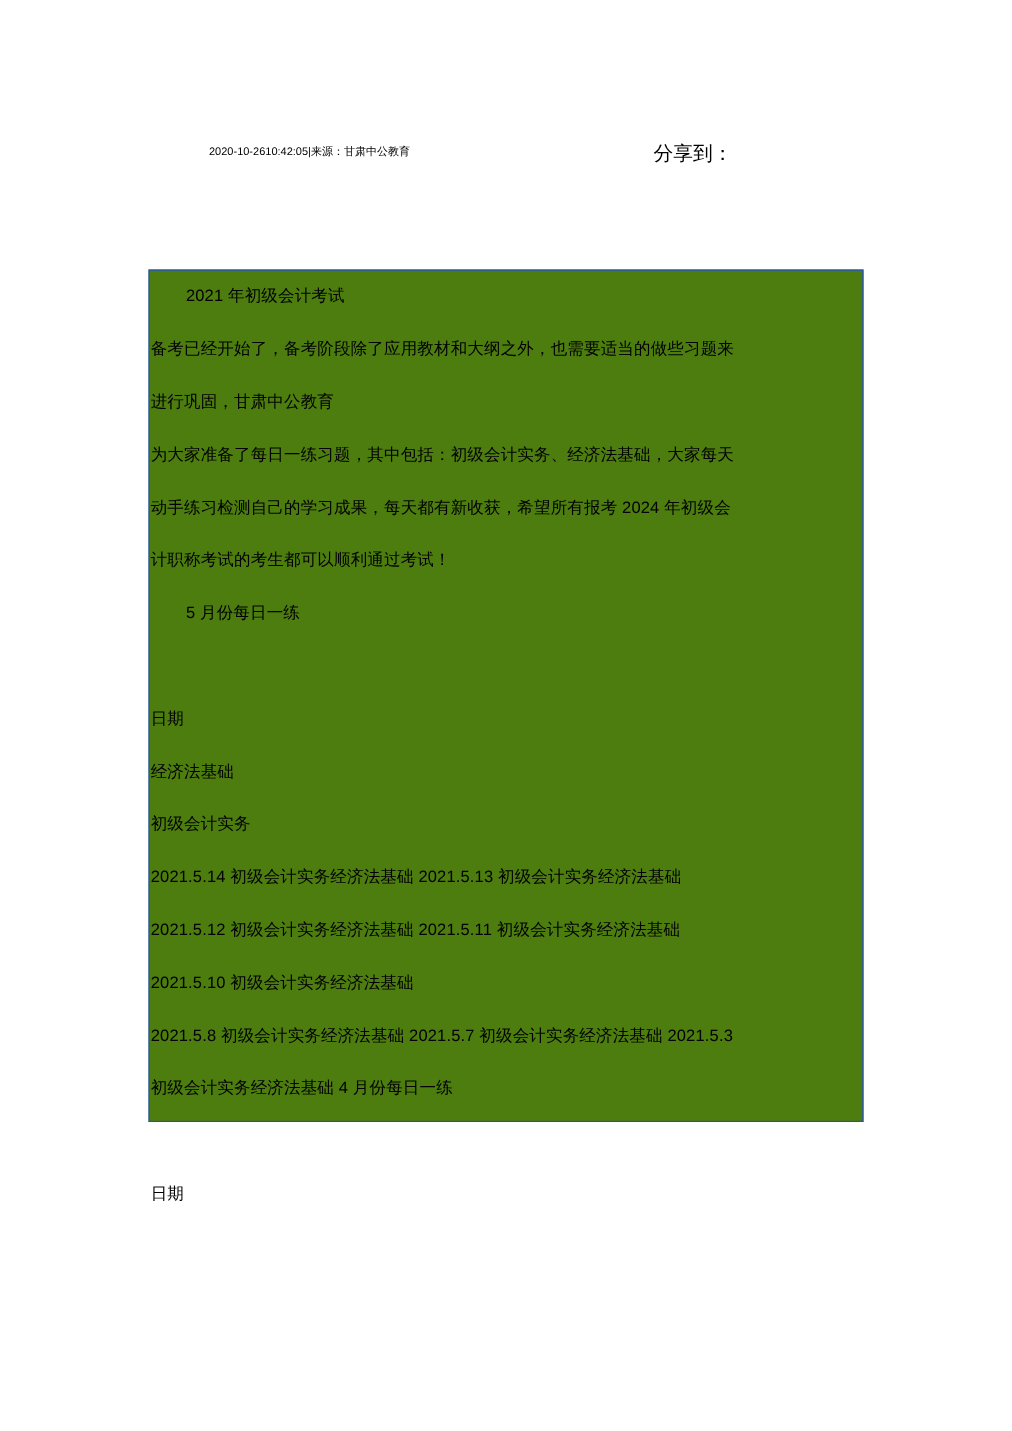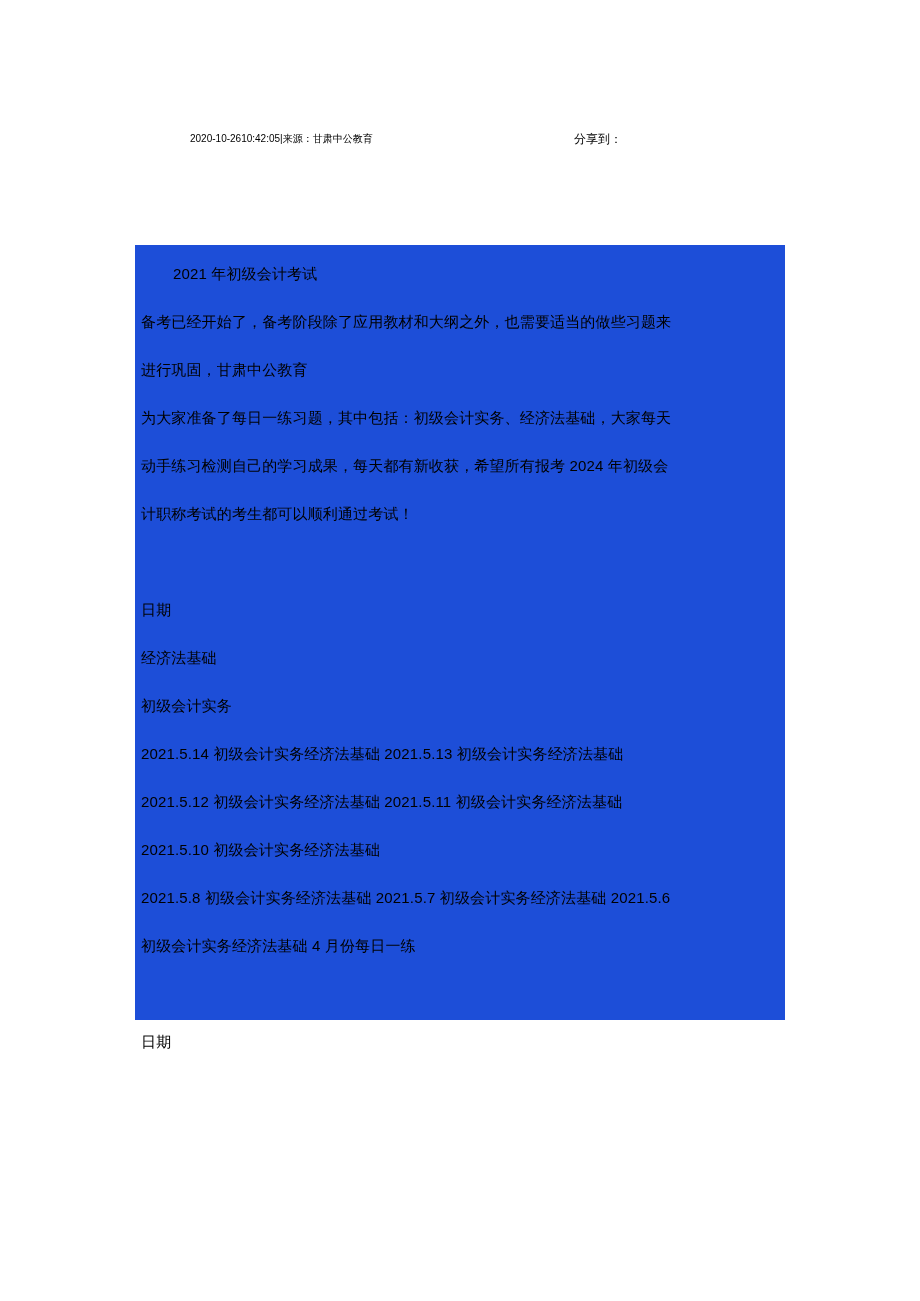--- a/index.html
+++ b/index.html
@@ -32,37 +32,37 @@
     position: absolute;
     left: 190px;
     top: 0;
     font-size: 10px;
     line-height: 26px;
     white-space: nowrap;
     letter-spacing: 0px;
   }
   .meta-right {
     position: absolute;
-    left: 574px;
+    left: 594px;
     top: 0;
-    font-size: 12px;
+    font-size: 18px;
     line-height: 26px;
     white-space: nowrap;
   }
 
   
   .article-box {
     position: absolute;
     left: 135px;
     top: 245px;
     width: 650px;
     height: 775px;
-    border: 5px solid #1d4ed8;
+    border: 1px solid #1d4ed8;
     box-sizing: border-box;
-    background: #1d4ed8;
+    background: #4d7c0f;
   }
   .article-inner {
     position: absolute;
     left: 1px;
     top: 0;
     width: 648px;
     padding: 0;
   }
 
   
@@ -93,24 +93,25 @@
   <div class="meta-bar">
     <span class="meta-left">2020-10-2610:42:05|来源：甘肃中公教育</span>
     <span class="meta-right">分享到：</span>
   </div>
 
   <div class="article-box">
     <div class="article-inner" id="article-inner">
         <div class="p indent">2021 年初级会计考试</div>
         <div class="p two-line">备考已经开始了，备考阶段除了应用教材和大纲之外，也需要适当的做些习题来进行巩固，甘肃中公教育</div>
         <div class="p two-line">为大家准备了每日一练习题，其中包括：初级会计实务、经济法基础，大家每天动手练习检测自己的学习成果，每天都有新收获，希望所有报考 2024 年初级会计职称考试的考生都可以顺利通过考试！</div>
+        <div class="p indent">5 月份每日一练</div>
         <div class="p blank"></div>
         <div class="p">日期</div>
         <div class="p">经济法基础</div>
         <div class="p">初级会计实务</div>
         <div class="p two-line">2021.5.14 初级会计实务经济法基础 2021.5.13 初级会计实务经济法基础 2021.5.12 初级会计实务经济法基础 2021.5.11 初级会计实务经济法基础 2021.5.10 初级会计实务经济法基础</div>
-        <div class="p two-line">2021.5.8 初级会计实务经济法基础 2021.5.7 初级会计实务经济法基础 2021.5.6 初级会计实务经济法基础 4 月份每日一练</div>
+        <div class="p two-line">2021.5.8 初级会计实务经济法基础 2021.5.7 初级会计实务经济法基础 2021.5.3 初级会计实务经济法基础 4 月份每日一练</div>
         <div class="p blank"></div>
         <div class="p">日期</div>
       </div>
   </div>
 
 </div>
 
 </body></html>

